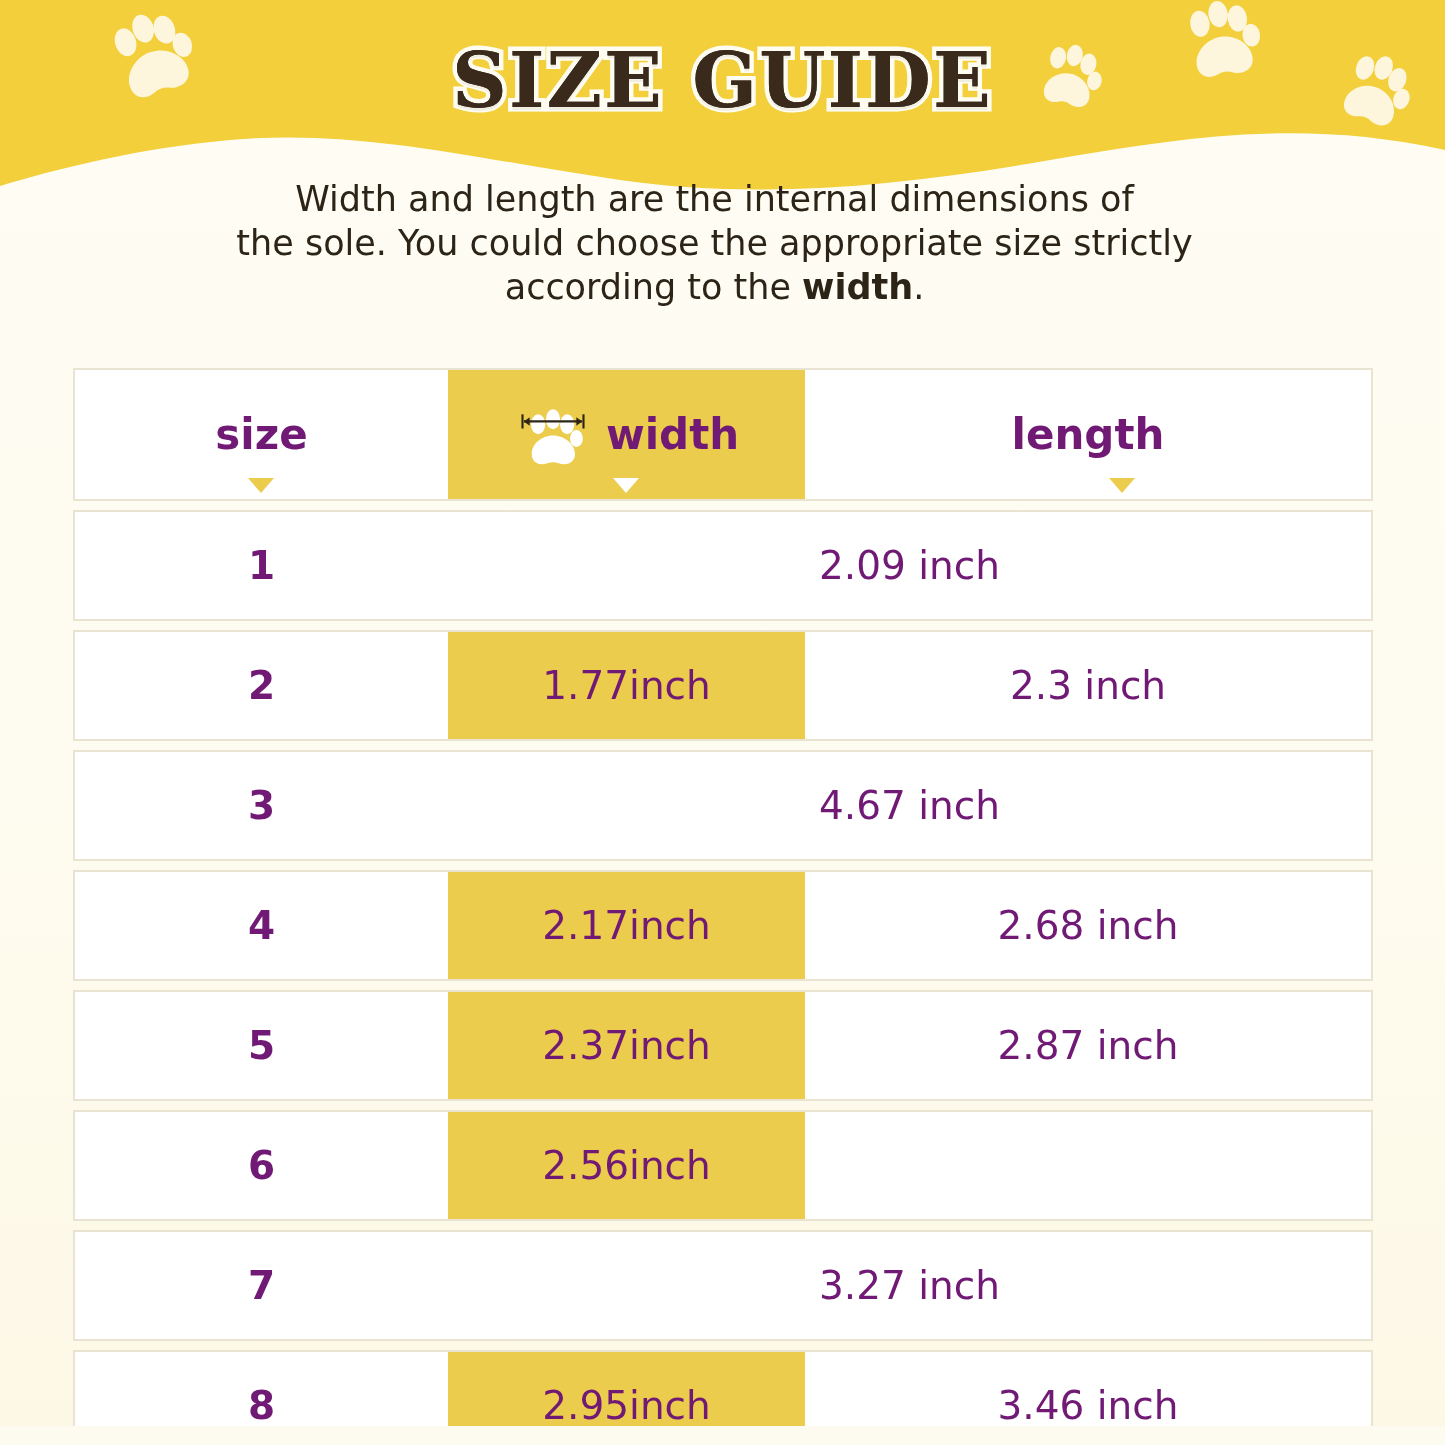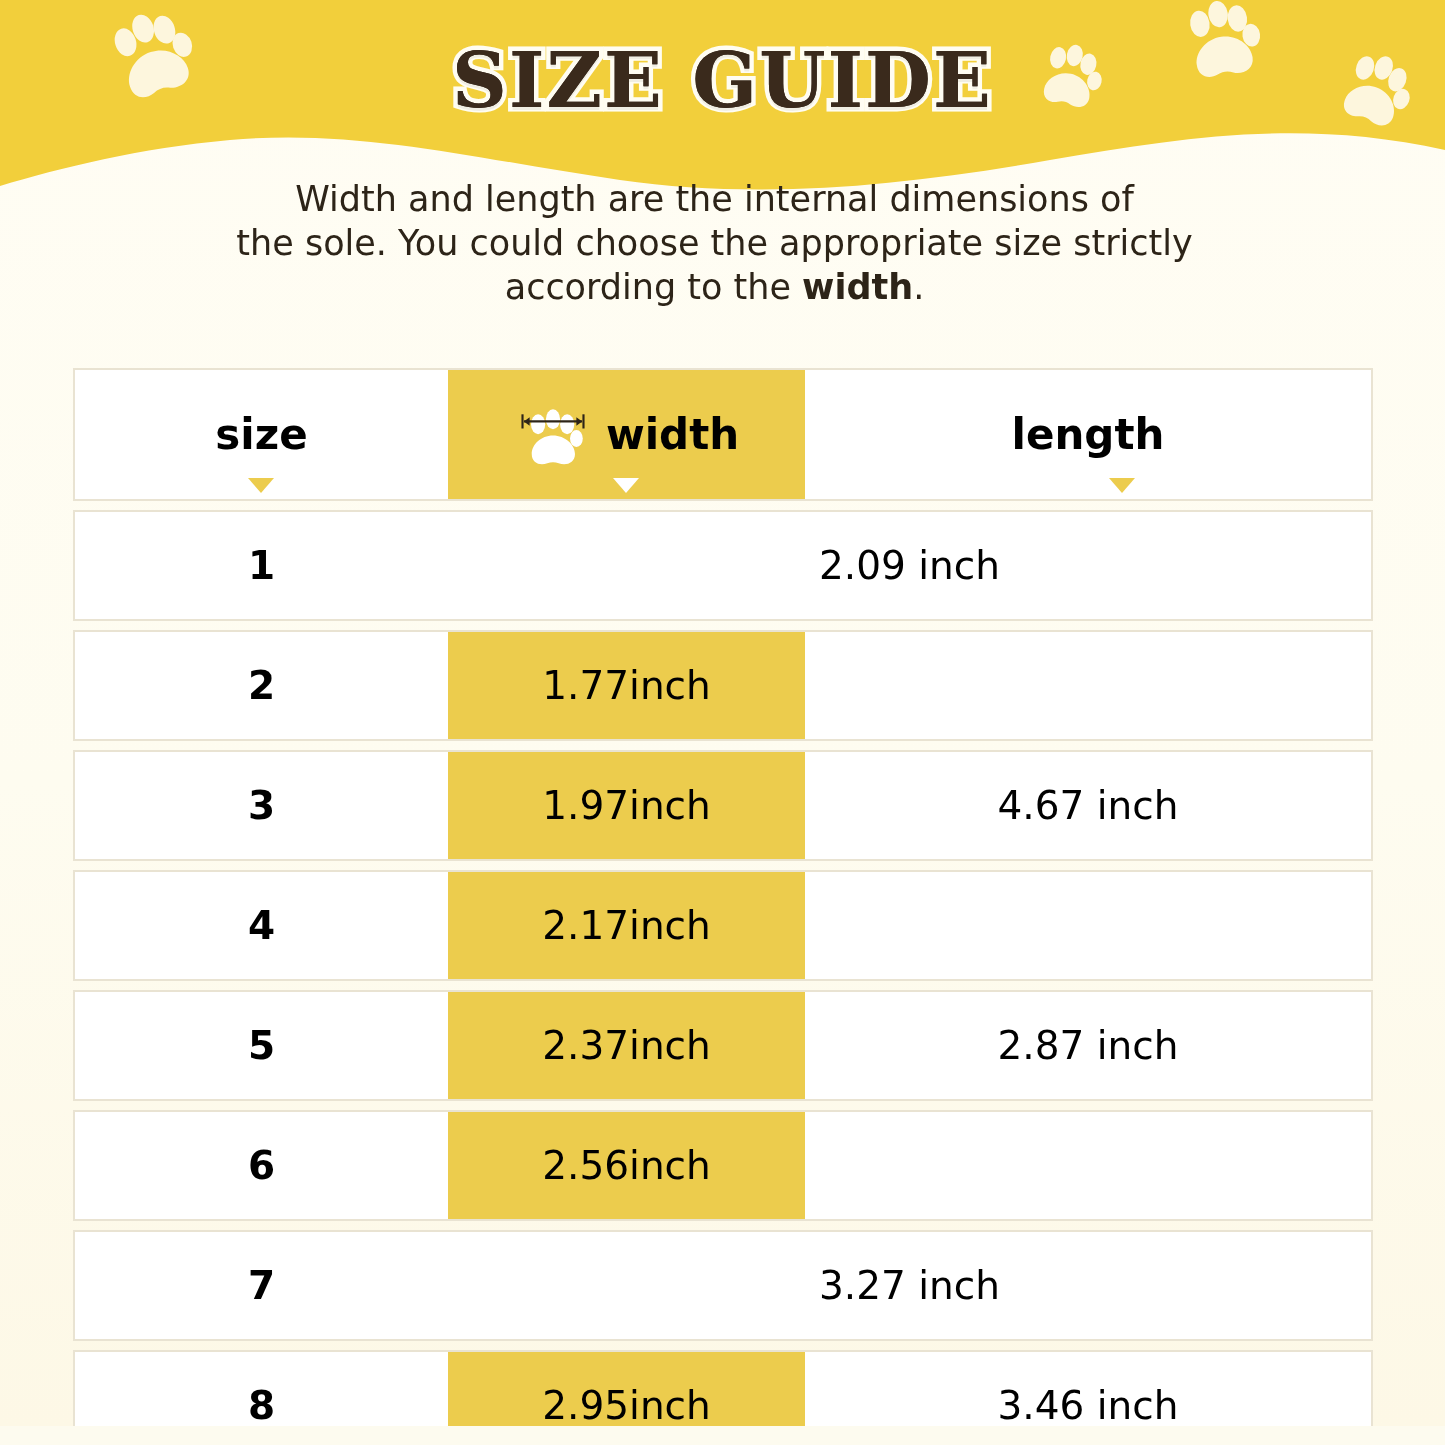--- a/index.html
+++ b/index.html
@@ -93,21 +93,21 @@
   .row.header {
     height: 133px;
     margin-bottom: 9px;
   }
   .cell {
     display: flex;
     align-items: center;
     justify-content: center;
     box-sizing: border-box;
     font-size: 39px;
-    color: #000000;
+    color: #701a75;
     text-align: center;
   }
   .c-size { width: 373px; }
   .c-width {
     width: 357px;
     background: #eccc4d;
   }
   .c-length { flex: 1; }
   .row.header .c-size,
   .row.header .c-length { font-weight: bold; font-size: 42px; }
@@ -231,29 +231,30 @@
       <div class="caret c3"></div>
     </div>
 
     <div class="row">
       <div class="cell c-size">1</div>
       <div class="cell c-length">2.09 inch</div>
     </div>
     <div class="row">
       <div class="cell c-size">2</div>
       <div class="cell c-width">1.77inch</div>
+      <div class="cell c-length">2.3 inch</div>
     </div>
     <div class="row">
       <div class="cell c-size">3</div>
-      <div class="cell c-width">1.97inch</div>
       <div class="cell c-length">4.67 inch</div>
     </div>
     <div class="row">
       <div class="cell c-size">4</div>
       <div class="cell c-width">2.17inch</div>
+      <div class="cell c-length">2.68 inch</div>
     </div>
     <div class="row">
       <div class="cell c-size">5</div>
       <div class="cell c-width">2.37inch</div>
       <div class="cell c-length">2.87 inch</div>
     </div>
     <div class="row">
       <div class="cell c-size">6</div>
       <div class="cell c-width">2.56inch</div>
     </div>

